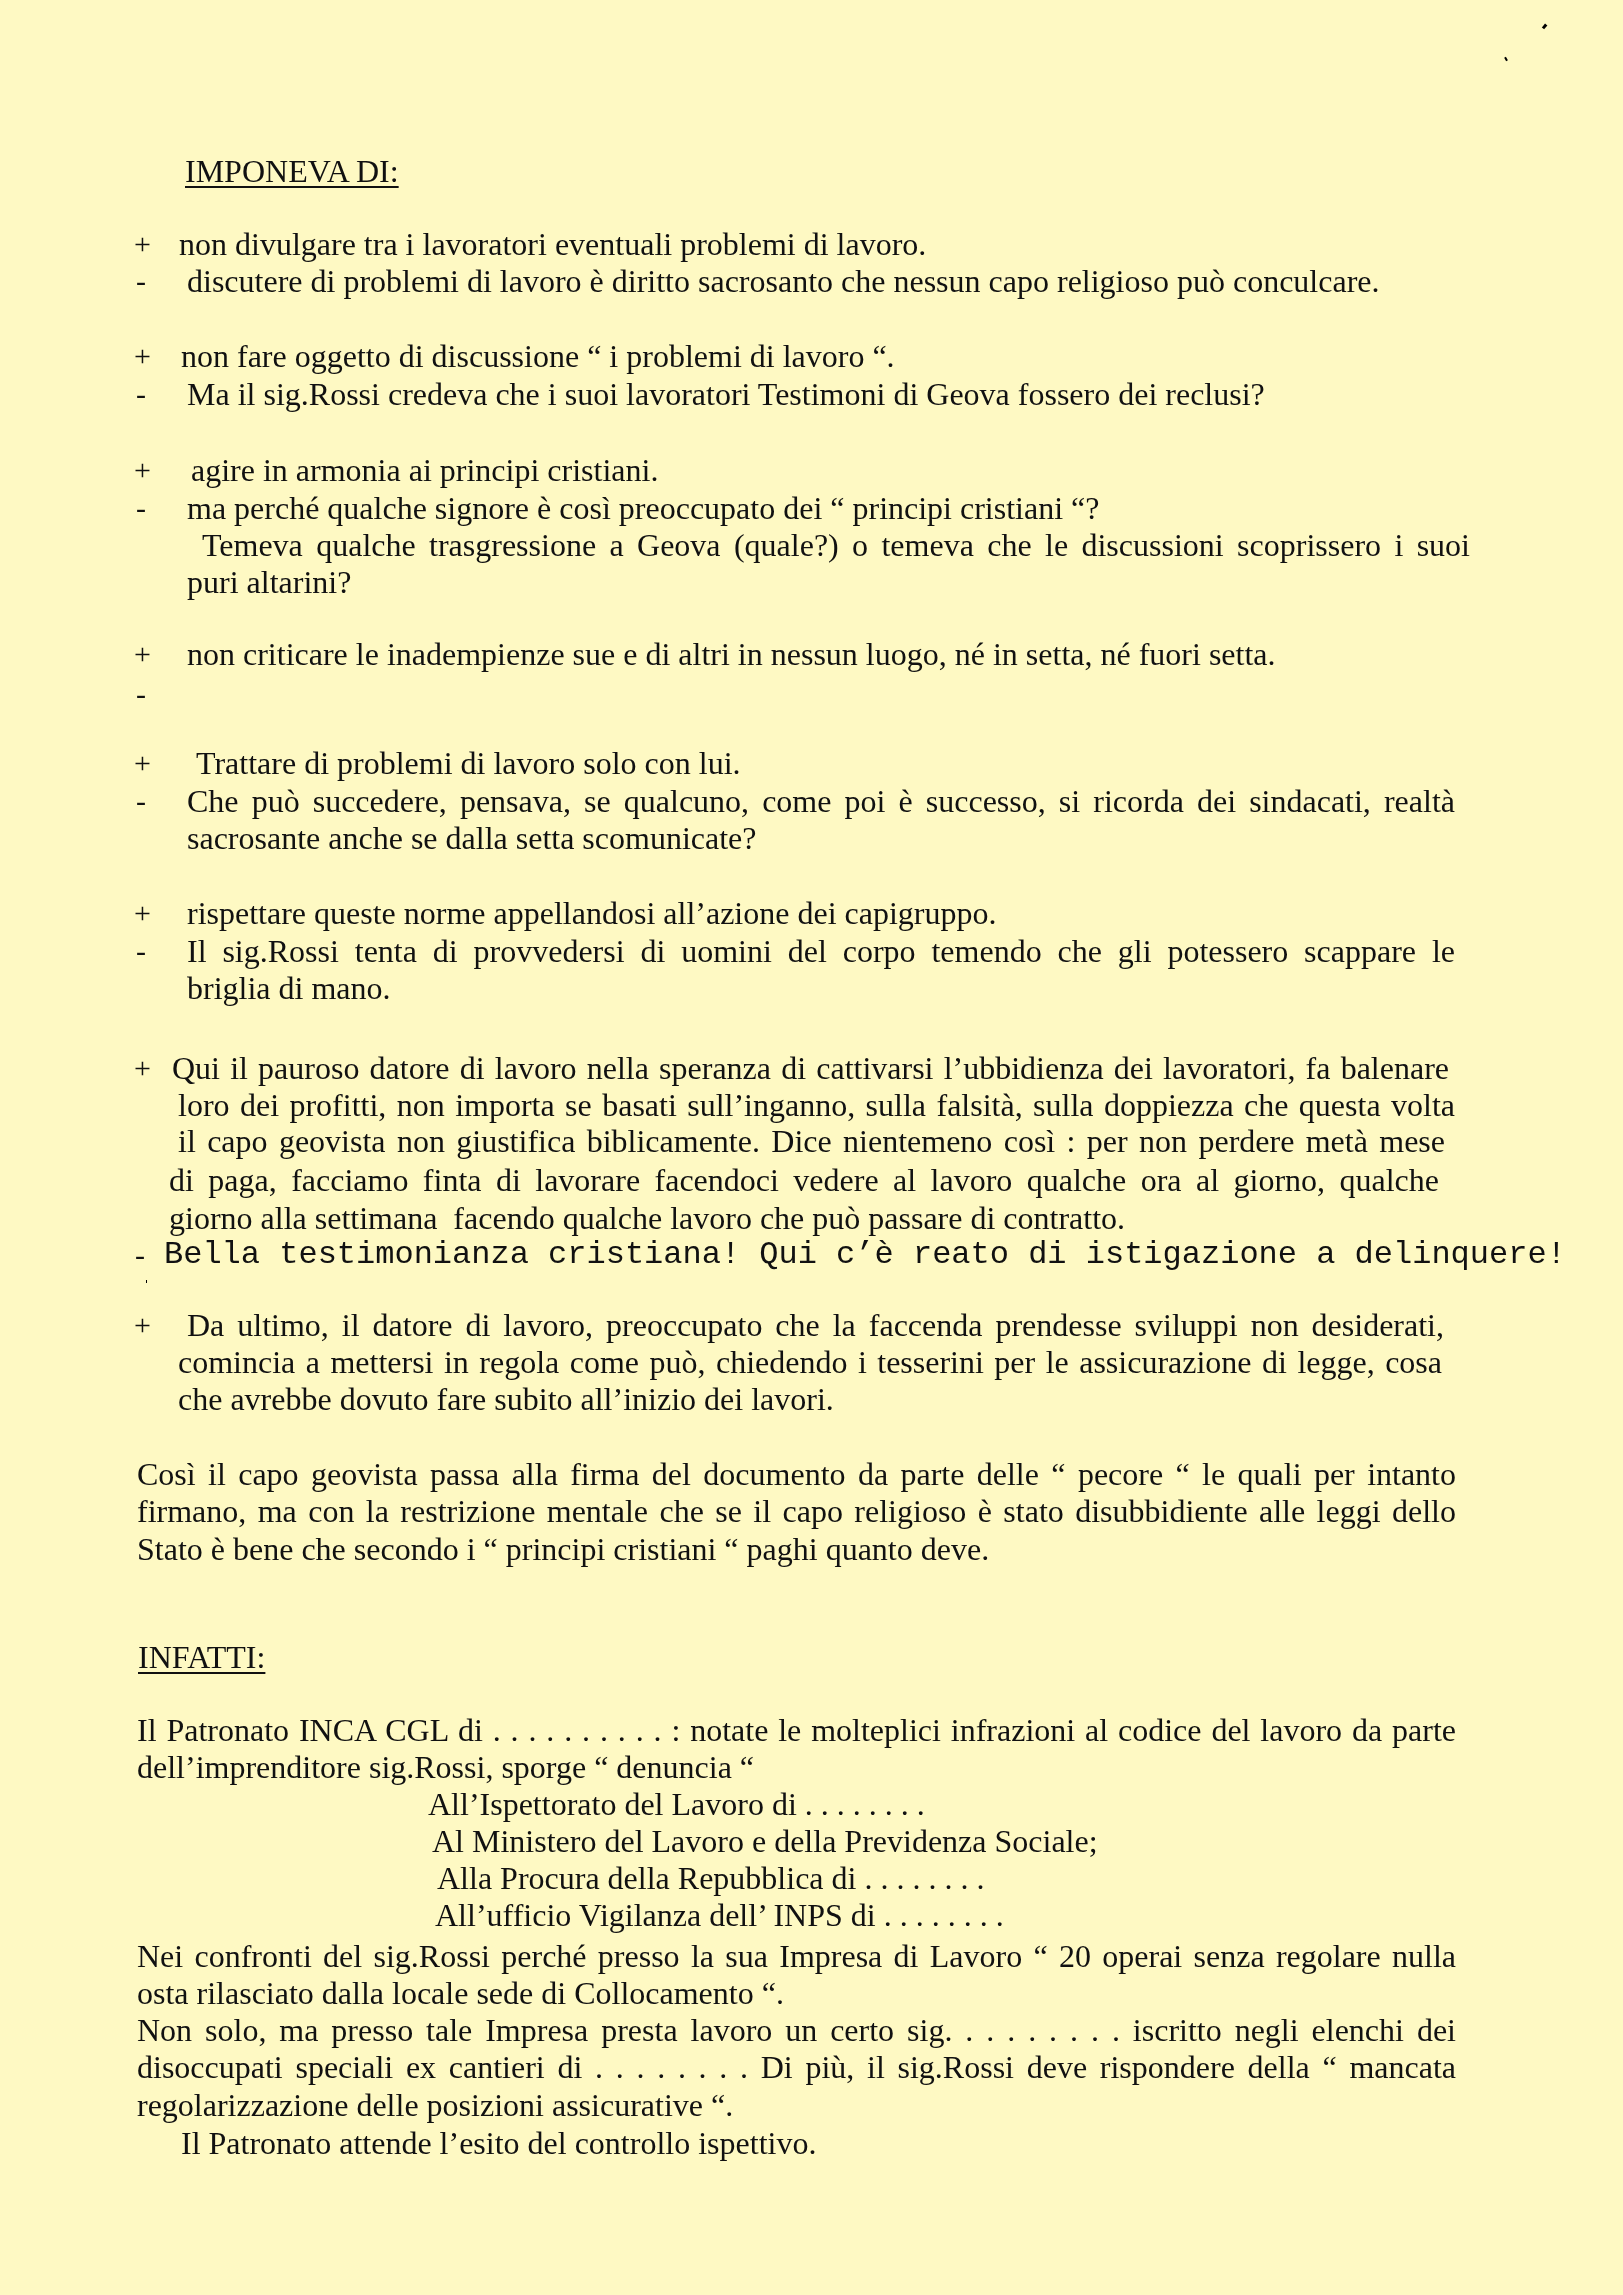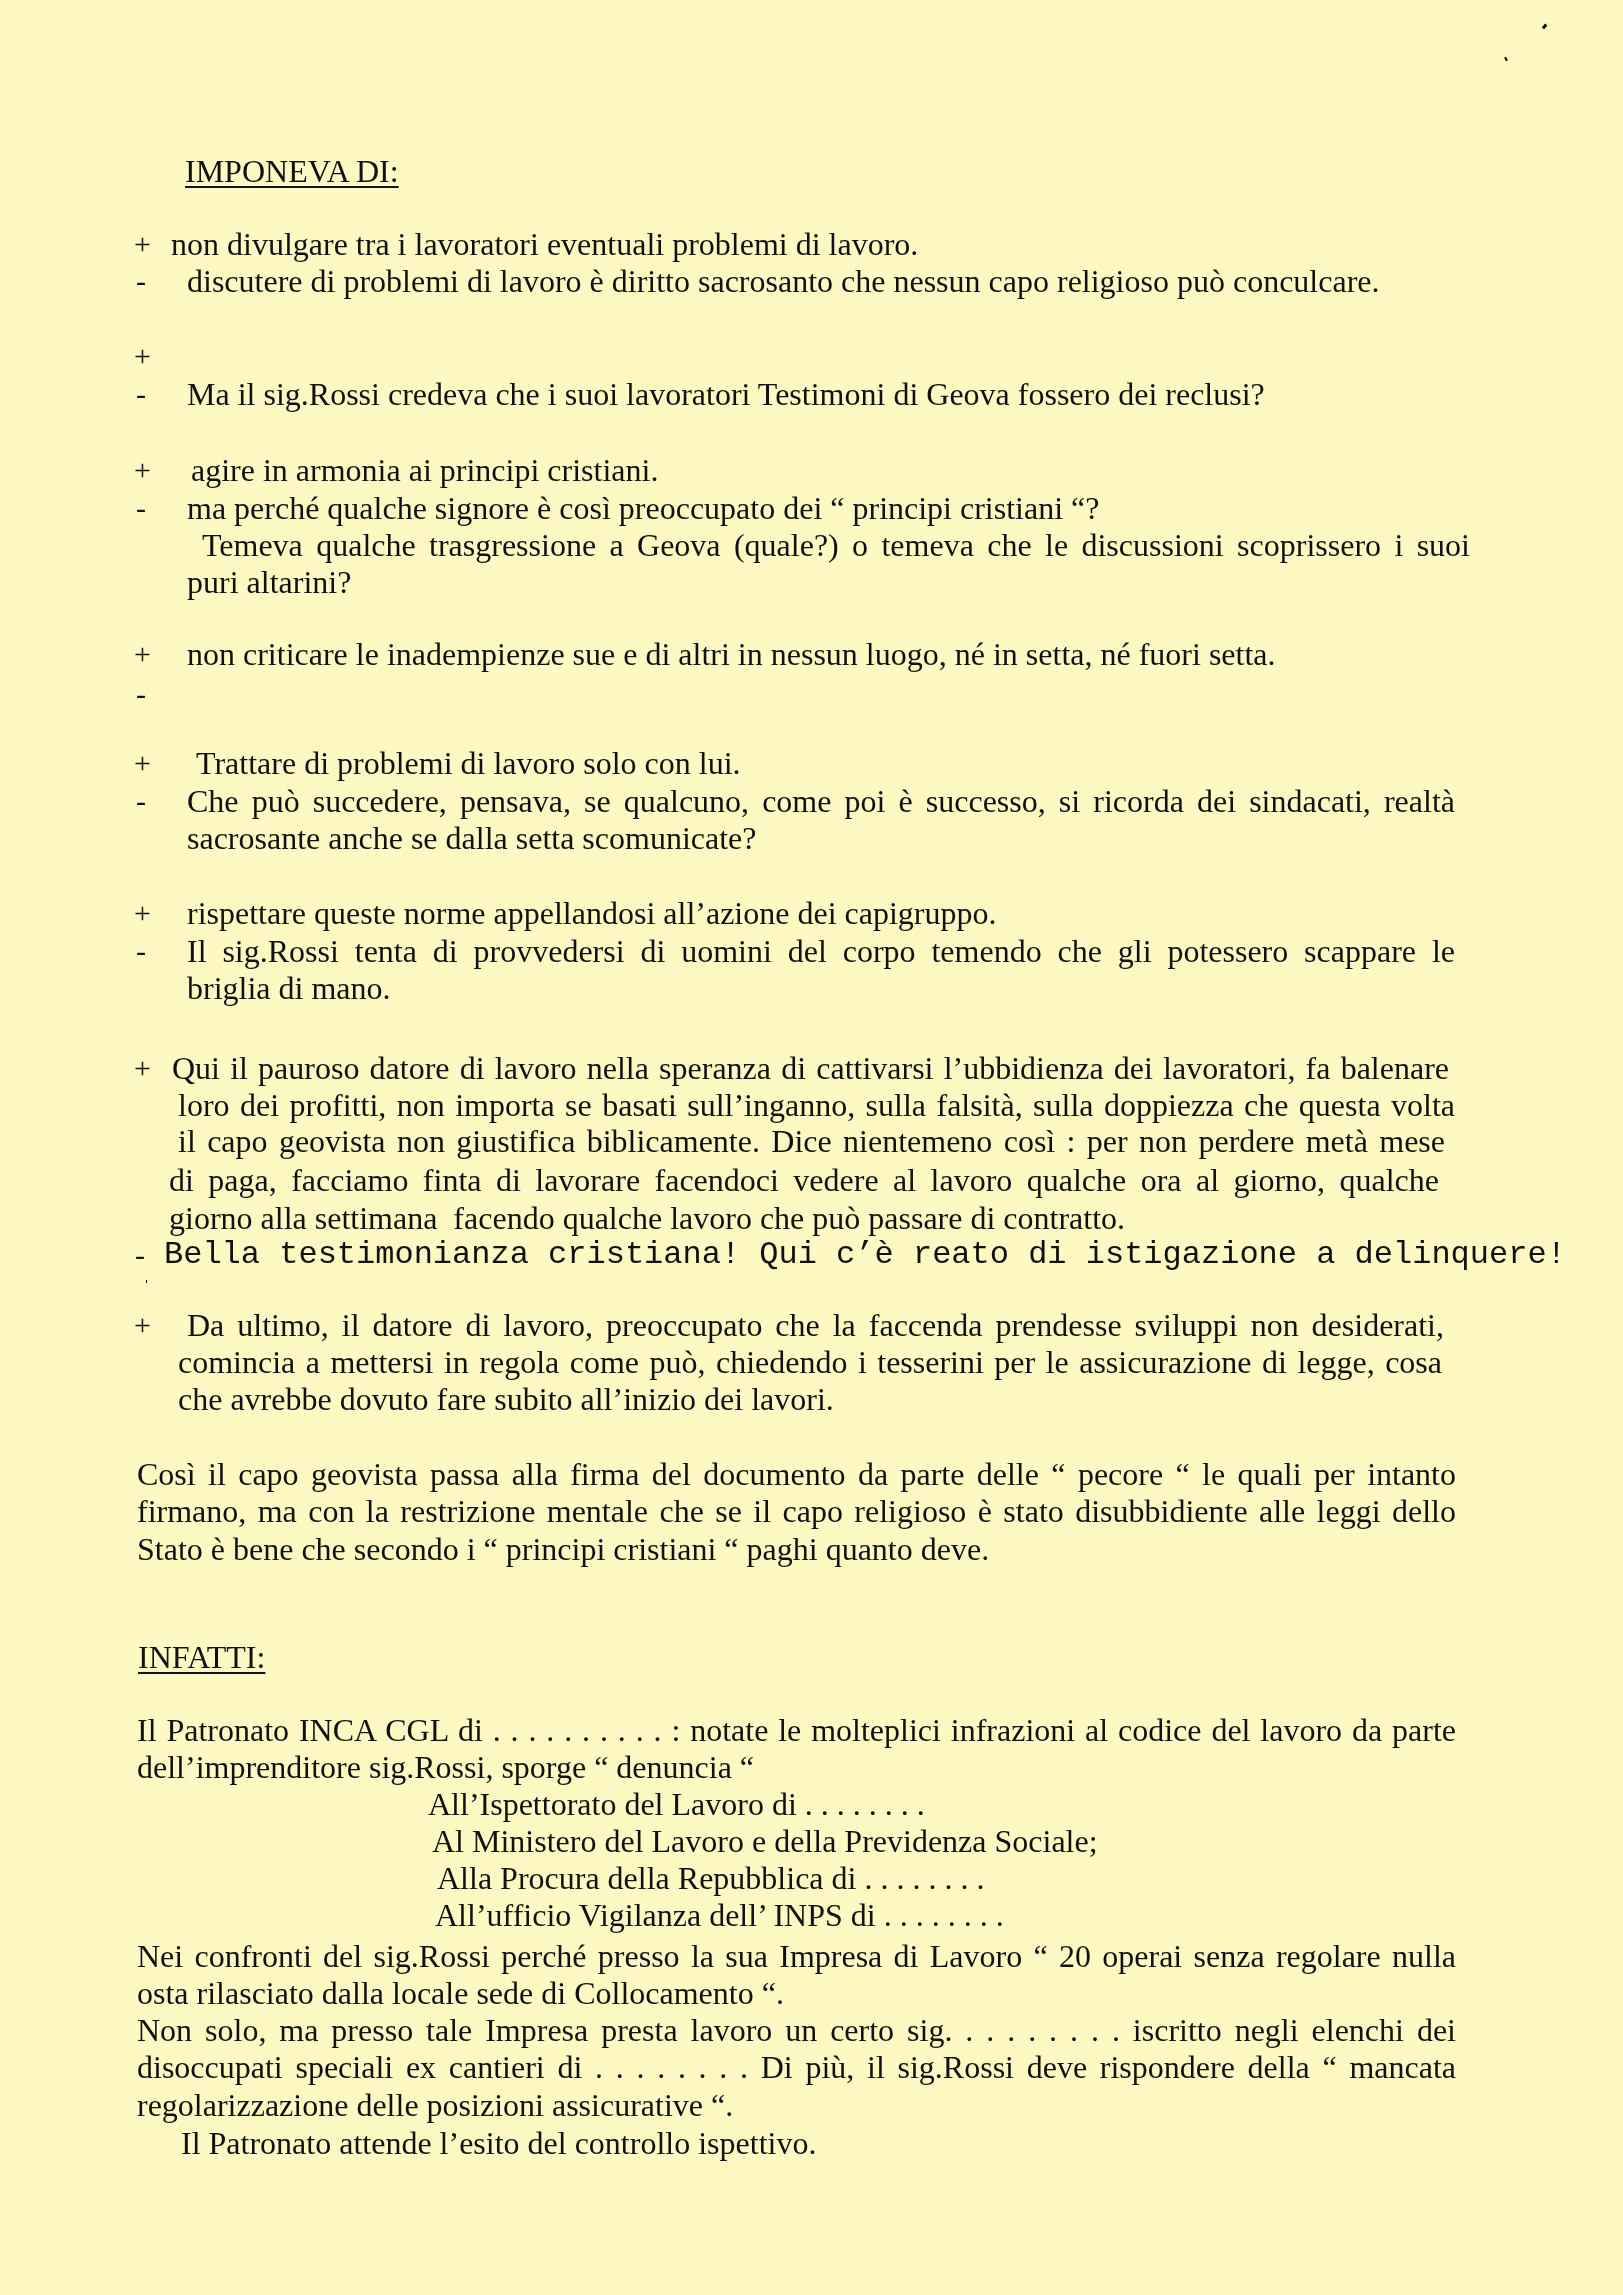--- a/index.html
+++ b/index.html
@@ -17,25 +17,26 @@
 <body>
 
 <div class="page">
 
   <div class="speck" style="left:1543px;top:23.6px;width:3.3px;height:5.2px;transform:rotate(40deg);"></div>
   <div class="speck" style="left:1505px;top:57px;width:2px;height:3.9px;transform:rotate(-30deg);"></div>
 
   <div class="hd" style="left:185px;top:155px;">IMPONEVA DI:</div>
 
   <div class="mk" style="left:134px;top:228px;">+</div>
-  <div class="ln" style="left:171px;top:228px;text-align:center;">non divulgare tra i lavoratori eventuali problemi di lavoro.</div>
+  <div class="ln" style="left:179px;top:228px;text-align:center;">non divulgare tra i lavoratori eventuali problemi di lavoro.</div>
   <div class="mk" style="left:136px;top:265px;">-</div>
   <div class="ln" style="left:187px;top:265px;">discutere di problemi di lavoro è diritto sacrosanto che nessun capo religioso può conculcare.</div>
 
   <div class="mk" style="left:134px;top:340px;">+</div>
+  <div class="ln" style="left:181px;top:340px;">non fare oggetto di discussione “ i problemi di lavoro “.</div>
   <div class="mk" style="left:136px;top:378px;">-</div>
   <div class="ln" style="left:187px;top:378px;">Ma il sig.Rossi credeva che i suoi lavoratori Testimoni di Geova fossero dei reclusi?</div>
 
   <div class="mk" style="left:134px;top:454px;">+</div>
   <div class="ln" style="left:191px;top:454px;">agire in armonia ai principi cristiani.</div>
   <div class="mk" style="left:136px;top:492px;">-</div>
   <div class="ln" style="left:187px;top:492px;">ma perché qualche signore è così preoccupato dei “ principi cristiani “?</div>
   <div class="ln j" style="left:202px;top:529px;width:1268px;">Temeva qualche trasgressione a Geova (quale?) o temeva che le discussioni scoprissero i suoi</div>
   <div class="ln" style="left:187px;top:566px;">puri altarini?</div>
 

